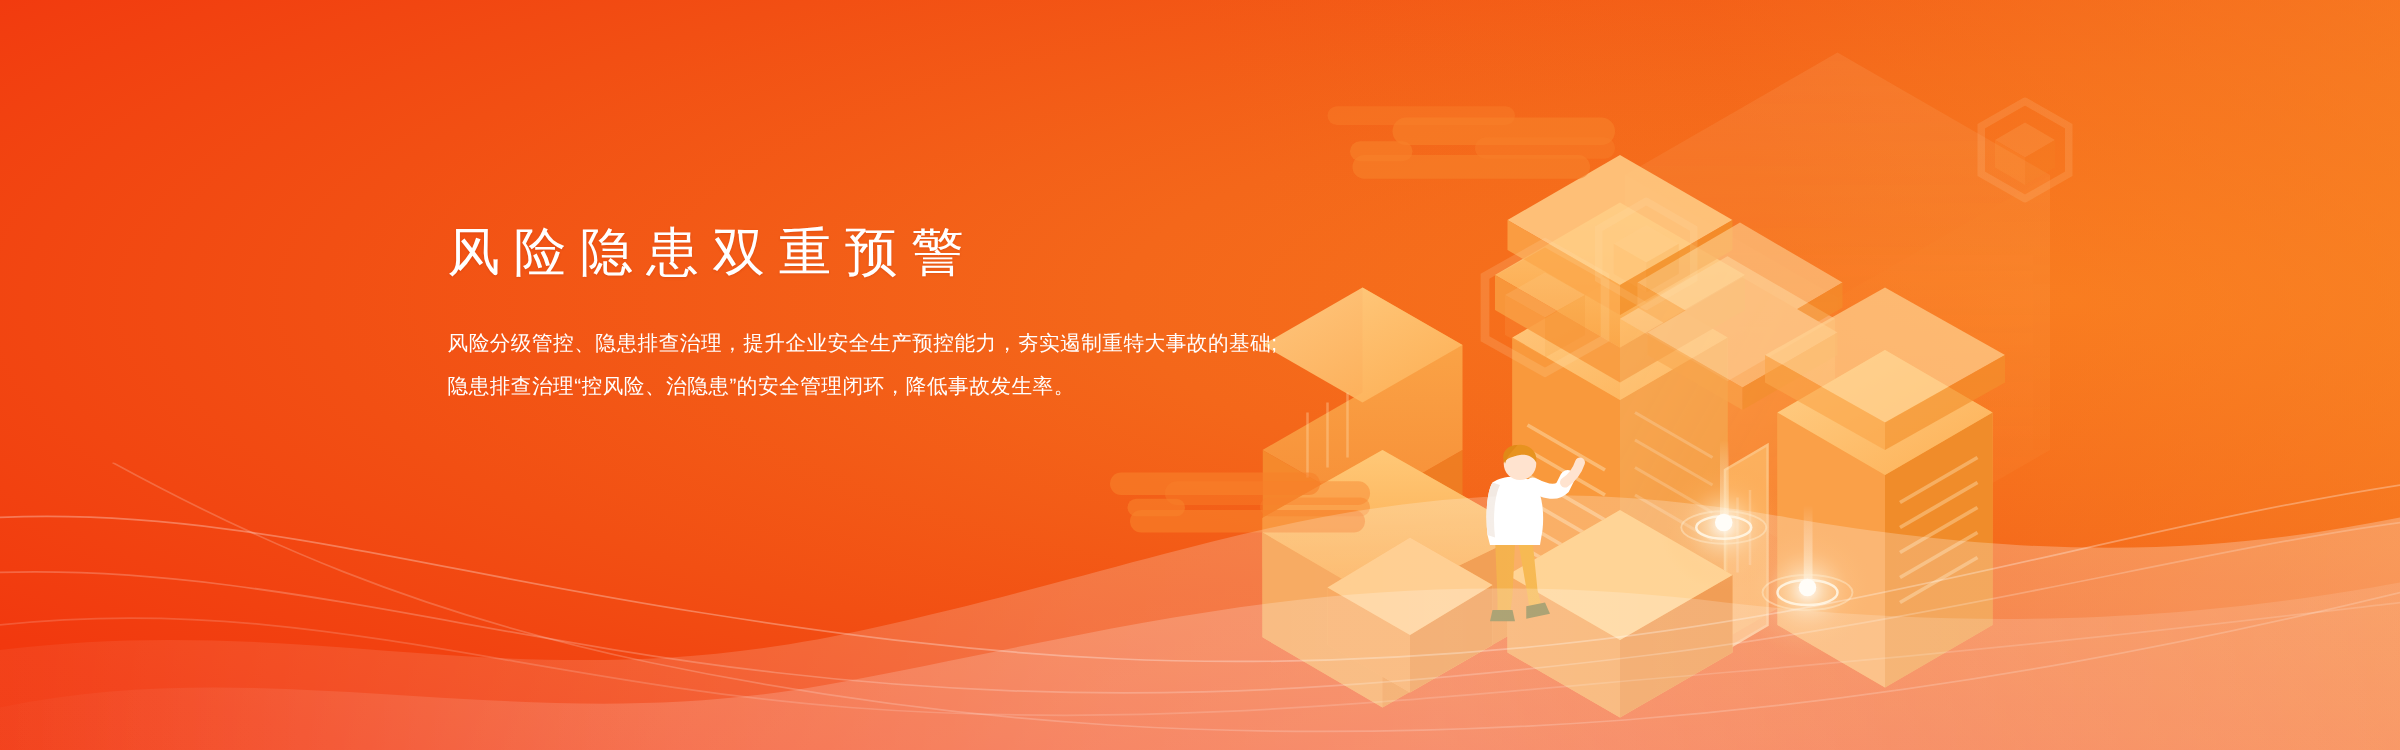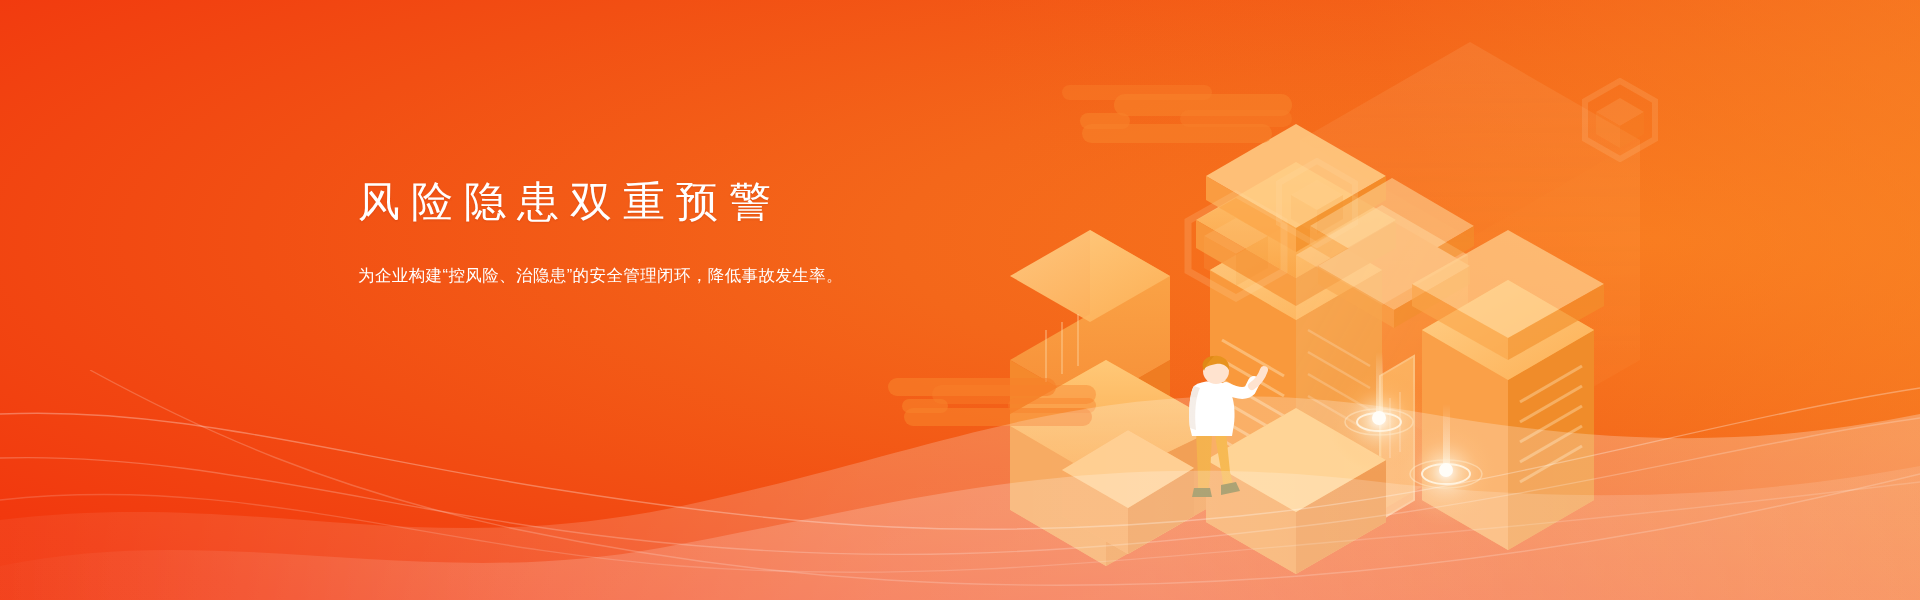--- a/index.html
+++ b/index.html
@@ -344,17 +344,18 @@
       <path d="M0,44 C180,36 340,86 560,120 C800,158 980,172 1240,146 C1500,120 1700,52 1920,18" opacity=".30"></path>
       <path d="M0,88 C200,82 380,140 620,168 C860,196 1060,186 1320,154 C1560,124 1760,70 1920,48" opacity=".22"></path>
       <path d="M90,0 C200,60 330,120 520,160 C760,210 1000,228 1300,206 C1560,186 1780,138 1920,104" opacity=".20"></path>
       <path d="M0,130 C240,104 420,176 680,196 C920,214 1120,190 1380,168 C1620,148 1800,126 1920,112" opacity=".16"></path>
     </g>
   </svg>
 
   <div id="copy">
     <div id="headline">风险隐患双重预警</div>
     <div id="subcopy">
-      <div class="sub-line">为企业构建“控风险、治隐患”的安全管理闭环，降低事故发生率。</div>
+      <div class="sub-line">风险分级管控、隐患排查治理，提升企业安全生产预控能力，夯实遏制重特大事故的基础;</div>
+      <div class="sub-line">隐患排查治理“控风险、治隐患”的安全管理闭环，降低事故发生率。</div>
     </div>
   </div>
 
 </div>
 
 </body></html>

